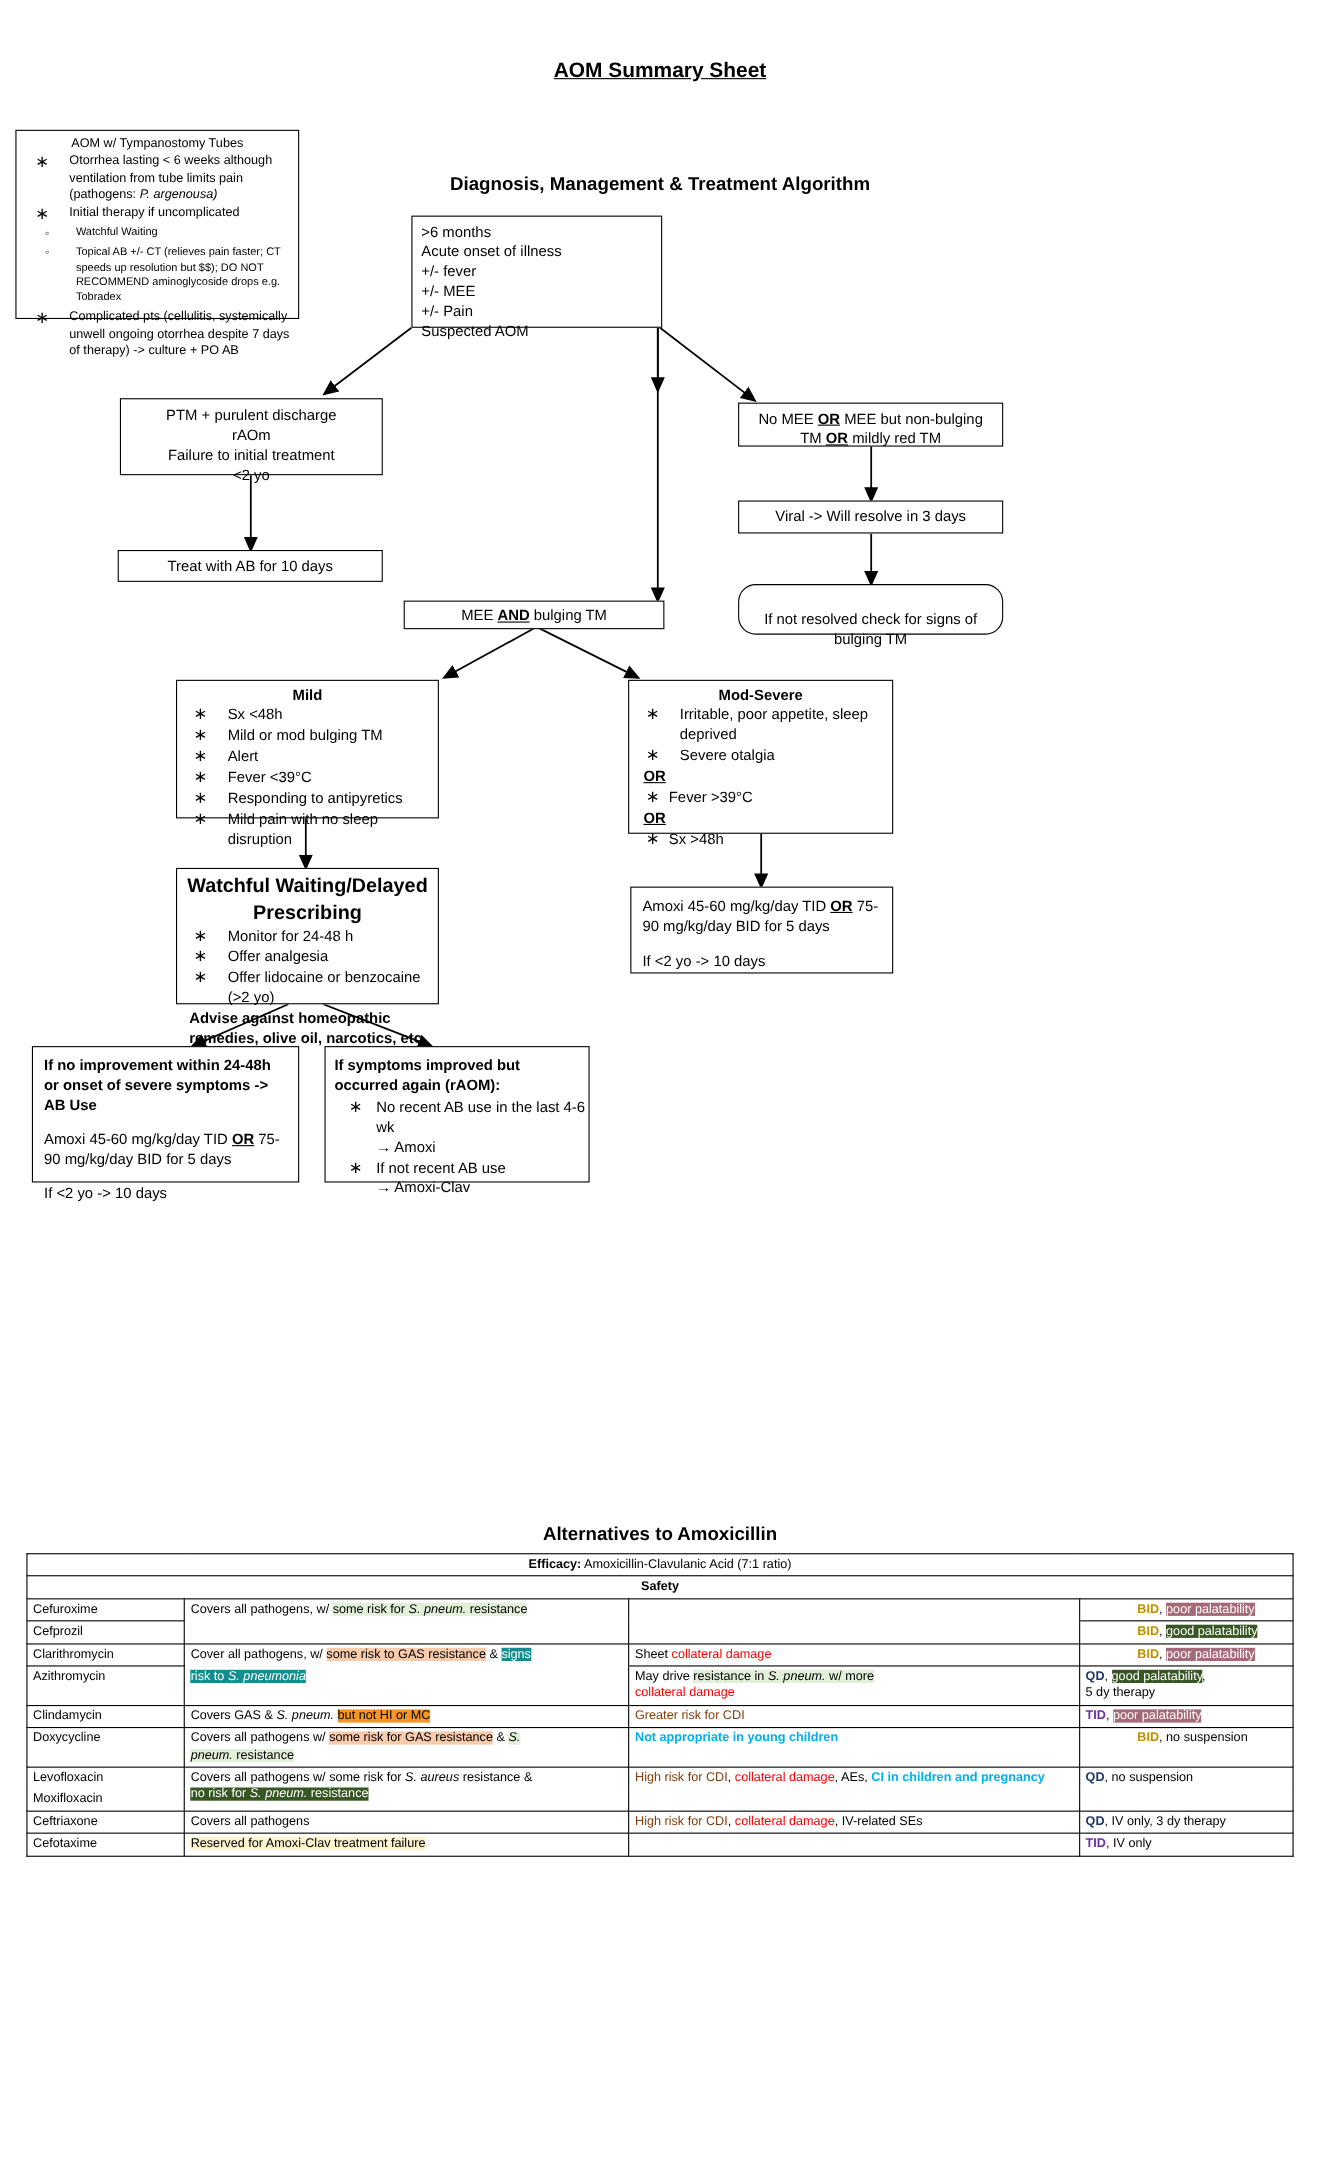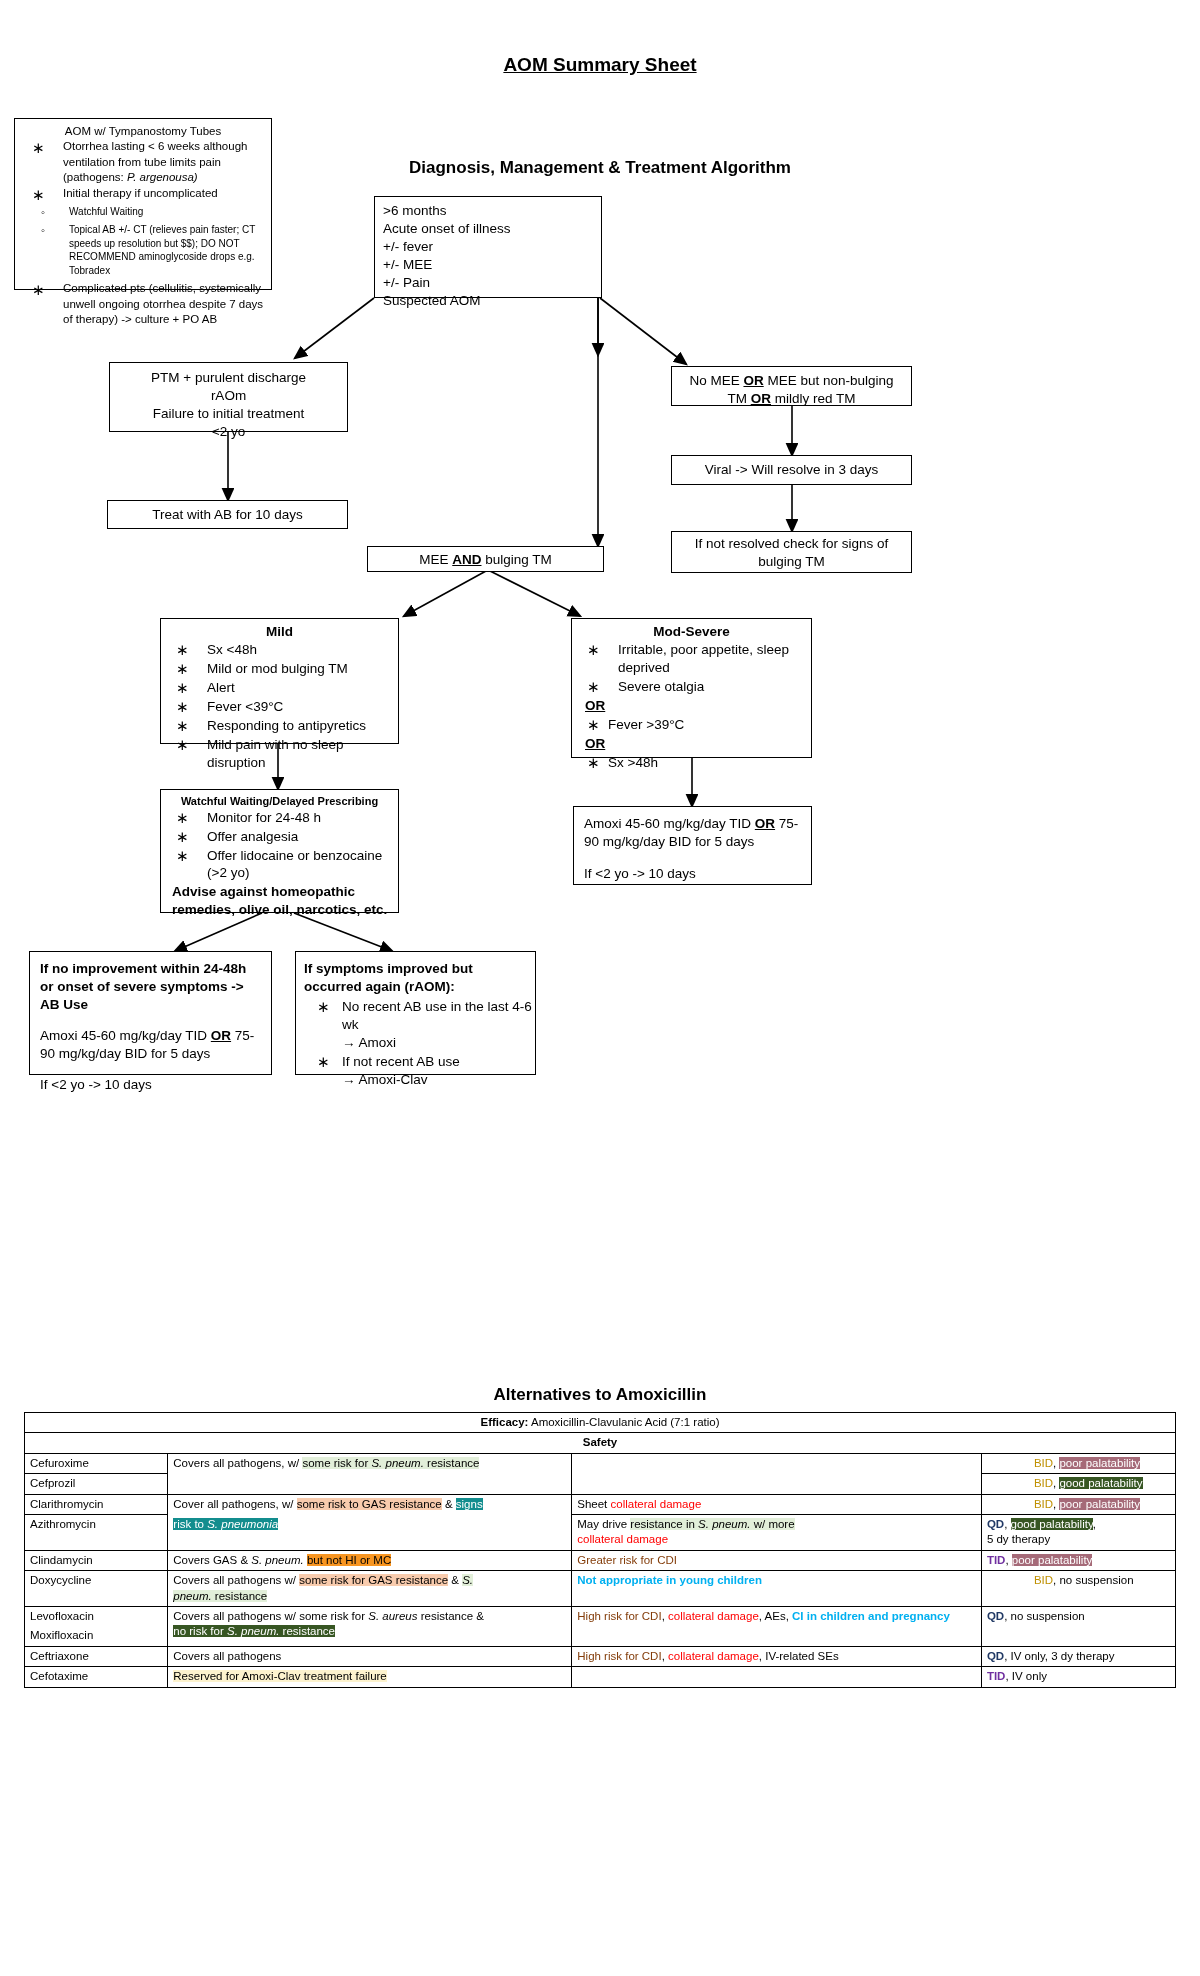--- a/index.html
+++ b/index.html
@@ -36,21 +36,21 @@
   .hl-ltgreen{background:#e2efd9;}
   .hl-pink{background:#f8cbad;}
   .hl-teal{background:#138d8e;color:#fff;}
   .hl-dkgreen{background:#375623;color:#fff;}
   .hl-orange{background:#f79521;}
   .hl-mauve{background:#a56a78;color:#fff;}
   .hl-cream{background:#fdf3ce;}
   .c-red{color:#ff0000;}
   .c-brown{color:#833c09;}
   .c-cyan{color:#00b0f0;font-weight:bold;text-align:center;}
-  .c-gold{color:#bf9000;font-weight:normal;padding-left:47px;}
+  .c-gold{color:#bf9000;font-weight:bold;padding-left:47px;}
   .c-navy{color:#203864;font-weight:bold;}
   .c-purple{color:#7030a0;font-weight:bold;}
 </style>
 </head>
 <body>
 
 <svg class="arrows" viewBox="0 0 1200 1976">
   <defs>
     <marker id="ah" markerWidth="9" markerHeight="9" refX="7.5" refY="4" orient="auto">
       <path d="M0,0 L9,4 L0,8 z" fill="#000"></path>
@@ -117,21 +117,21 @@
 <div class="abs box t14 ctr" style="left:671px;top:366px;width:241px;height:40px;padding:5px 6px;">
   <div>
     <span>No MEE </span><span class="u">OR</span><span> MEE but non-bulging TM </span><span class="u">OR</span><span> mildly red TM</span>
   </div>
 </div>
 
 <div class="abs box t14 ctr" style="left:671px;top:455px;width:241px;height:30px;padding:5px 4px;">
   <div>Viral -&gt; Will resolve in 3 days</div>
 </div>
 
-<div class="abs box t14 ctr" style="left:671px;top:531px;width:241px;height:42px;padding:3px 10px;">
+<div class="abs box t14 ctr" style="left:671px;top:531px;width:241px;height:42px;padding:22px 10px;border-radius:16px;">
   <div>If not resolved check for signs of bulging TM</div>
 </div>
 
 <div class="abs box t14 ctr" style="left:367px;top:546px;width:237px;height:26px;padding:4px;">
   <div>
     <span>MEE </span><span class="u">AND</span><span> bulging TM</span>
   </div>
 </div>
 
 <div class="abs box t14" style="left:160px;top:618px;width:239px;height:126px;padding:4px 2px;">
@@ -164,21 +164,21 @@
 
 <div class="abs box t14" style="left:573px;top:806px;width:239px;height:79px;padding:8px 10px;">
   <div>
     <span>Amoxi 45-60 mg/kg/day TID </span><span class="u">OR</span><span> 75-90 mg/kg/day BID for 5 days</span>
   </div>
   <div style="height:14px;"></div>
   <div>If &lt;2 yo -&gt; 10 days</div>
 </div>
 
 <div class="abs box t14" style="left:160px;top:789px;width:239px;height:124px;padding:4px 2px;">
-  <div class="ctr bb" style="font-size:11px;">Watchful Waiting/Delayed Prescribing</div>
+  <div class="ctr bb" style="font-size:18px;">Watchful Waiting/Delayed Prescribing</div>
   <ul class="ast">
     <li>Monitor for 24-48 h</li>
     <li>Offer analgesia</li>
     <li>Offer lidocaine or benzocaine (&gt;2 yo)</li>
   </ul>
   <div class="bb" style="padding:0 6px 0 9px;">Advise against homeopathic remedies, olive oil, narcotics, etc.</div>
 </div>
 
 <div class="abs box t14" style="left:29px;top:951px;width:243px;height:124px;padding:8px 10px;">
   <div class="bb">If no improvement within 24-48h or onset of severe symptoms -&gt; AB Use</div>

